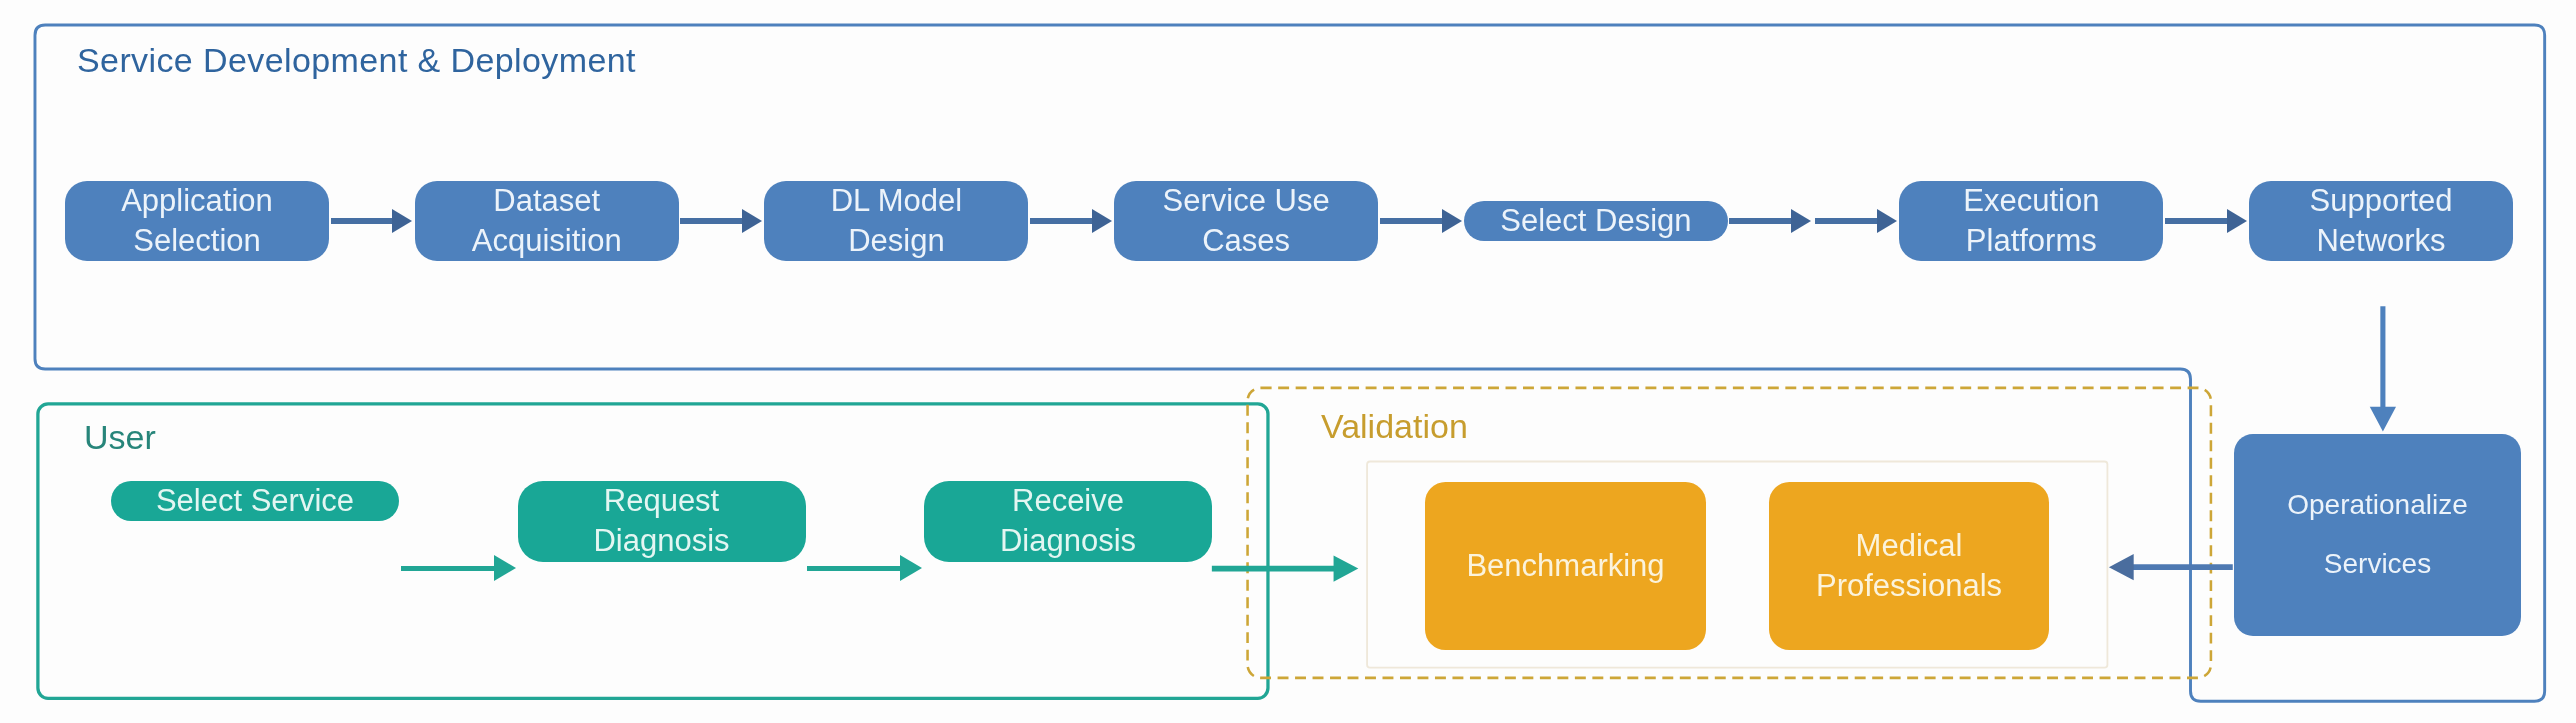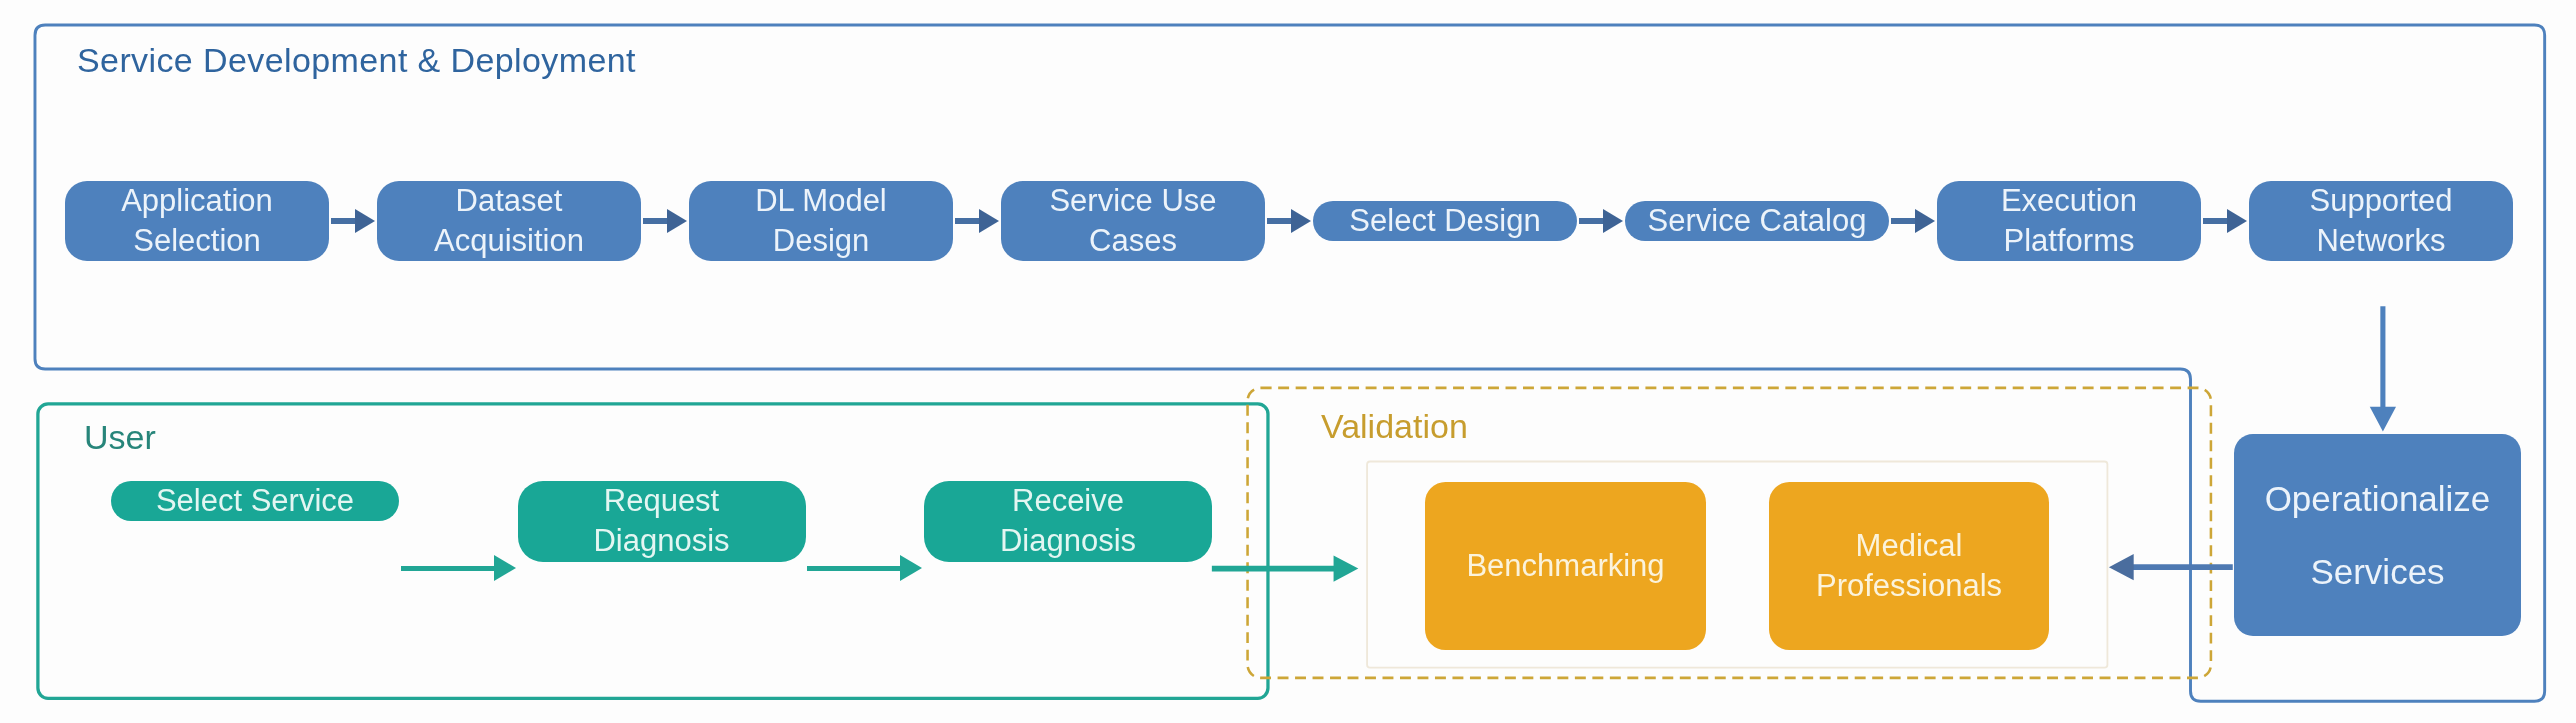--- a/index.html
+++ b/index.html
@@ -149,21 +149,21 @@
   #benchmarking-box { left: 1425px; top: 482px; width: 281px; height: 168px; }
   #medical-box      { left: 1769px; top: 482px; width: 280px; height: 168px; }
   
   #operationalize-box {
     position: absolute;
     left: 2234px; top: 434px;
     width: 287px; height: 202px;
     background: #4E81BD;
     border-radius: 19px;
     color: #ECF3FA;
-    font-size: 35px;
+    font-size: 28px;
     line-height: 2.1;
     display: flex;
     align-items: center;
     justify-content: center;
     text-align: center;
     padding: 0 14.6px;
     box-sizing: border-box;
     z-index: 1;
   }
 </style>
@@ -206,21 +206,20 @@
     <div class="step-box">Application Selection</div>
     <div class="harrow"></div>
     <div class="step-box">Dataset Acquisition</div>
     <div class="harrow"></div>
     <div class="step-box">DL Model Design</div>
     <div class="harrow"></div>
     <div class="step-box">Service Use Cases</div>
     <div class="harrow"></div>
     <div class="step-box">Select Design</div>
     <div class="harrow"></div>
-    <div class="step-box">Service Catalog</div>
     <div class="harrow"></div>
     <div class="step-box">Execution Platforms</div>
     <div class="harrow"></div>
     <div class="step-box">Supported Networks</div>
   </div>
 
   <div id="user-row">
     <div class="user-box">Select Service</div>
     <div class="tarrow"></div>
     <div class="user-box">Request Diagnosis</div>

